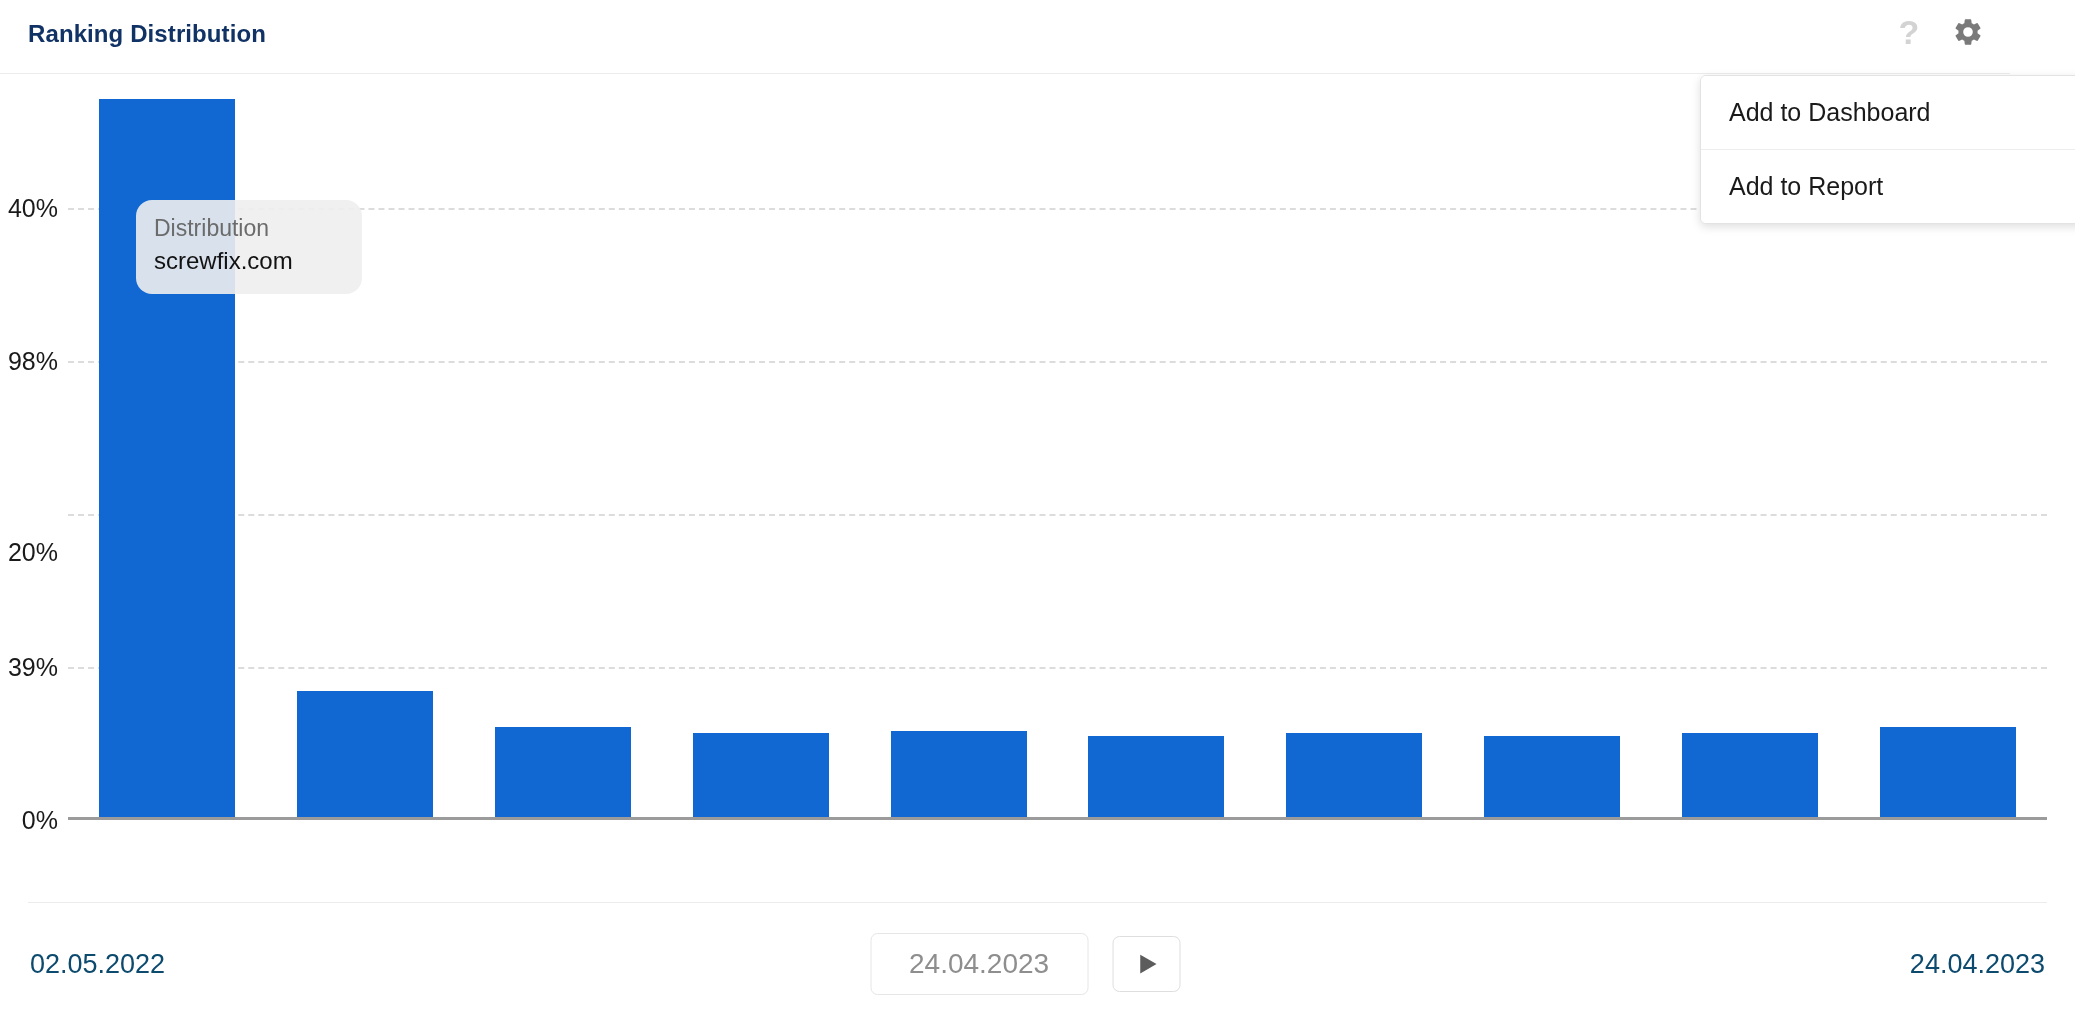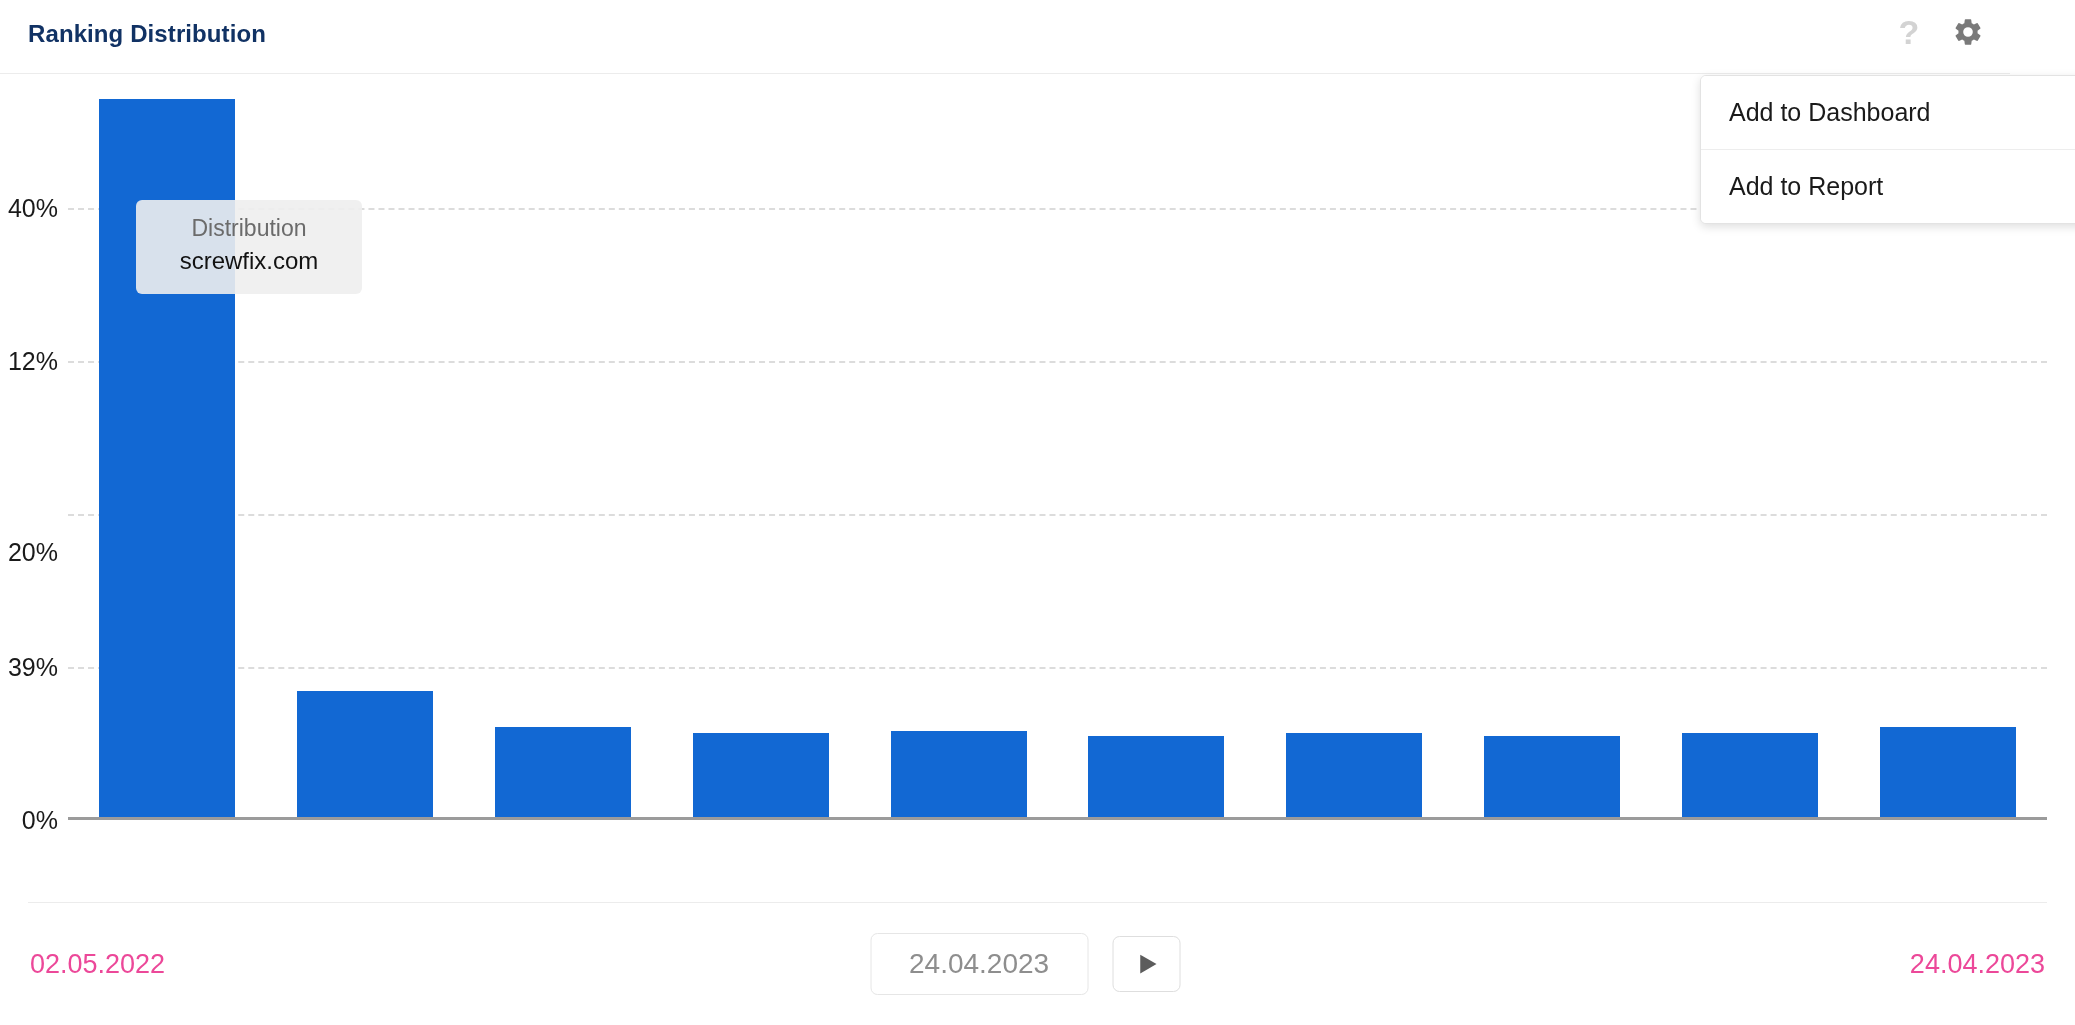--- a/index.html
+++ b/index.html
@@ -167,25 +167,24 @@
     white-space: nowrap;
   }
 
   
   .chart-tooltip {
     position: absolute;
     left: 136px;
     top: 125px;
     width: 226px;
     background: rgba(238,238,238,0.90);
-    border-radius: 6px;
+    border-radius: 16px;
     padding: 12px 18px 16px 18px;
     box-sizing: border-box;
     z-index: 30;
-    text-align: center;
   }
   .tooltip-title {
     font-size: 23px;
     color: #6b6b6b;
     line-height: 32px;
     white-space: nowrap;
   }
   .tooltip-value {
     font-size: 24px;
     color: #121212;
@@ -208,21 +207,21 @@
     top: 903px;
     width: 2075px;
     height: 122px;
     background: #ffffff;
   }
   .footer-date {
     position: absolute;
     top: 50%;
     transform: translateY(-50%);
     font-size: 27px;
-    color: #ec4899;
+    color: #0c4a6e;
     white-space: nowrap;
   }
   .footer-date.left { left: 30px; }
   .footer-date.right { right: 30px; }
   .footer-center {
     position: absolute;
     left: 50%;
     top: 50%;
     transform: translate(-54%, -50%);
     display: flex;
@@ -272,21 +271,21 @@
   <div class="dropdown-item">Add to Dashboard</div>
   <div class="dropdown-item">Add to Report</div>
 </div>
 
 <div class="chart-area">
 
   <div class="y-labels">
       <div class="y-label" style="top: 735px;">0%</div>
       <div class="y-label" style="top: 581.875px;">39%</div>
       <div class="y-label" style="top: 428.75px; margin-top: 38px;">20%</div>
-      <div class="y-label" style="top: 275.625px;">12%</div>
+      <div class="y-label" style="top: 275.625px;">98%</div>
       <div class="y-label" style="top: 122.5px;">40%</div>
     </div>
 
   <div class="plot">
     <div class="gridlines">
         <div class="gridline" style="top: 581.875px;"></div>
         <div class="gridline" style="top: 428.75px;"></div>
         <div class="gridline" style="top: 275.625px;"></div>
         <div class="gridline" style="top: 122.5px;"></div>
       </div>

